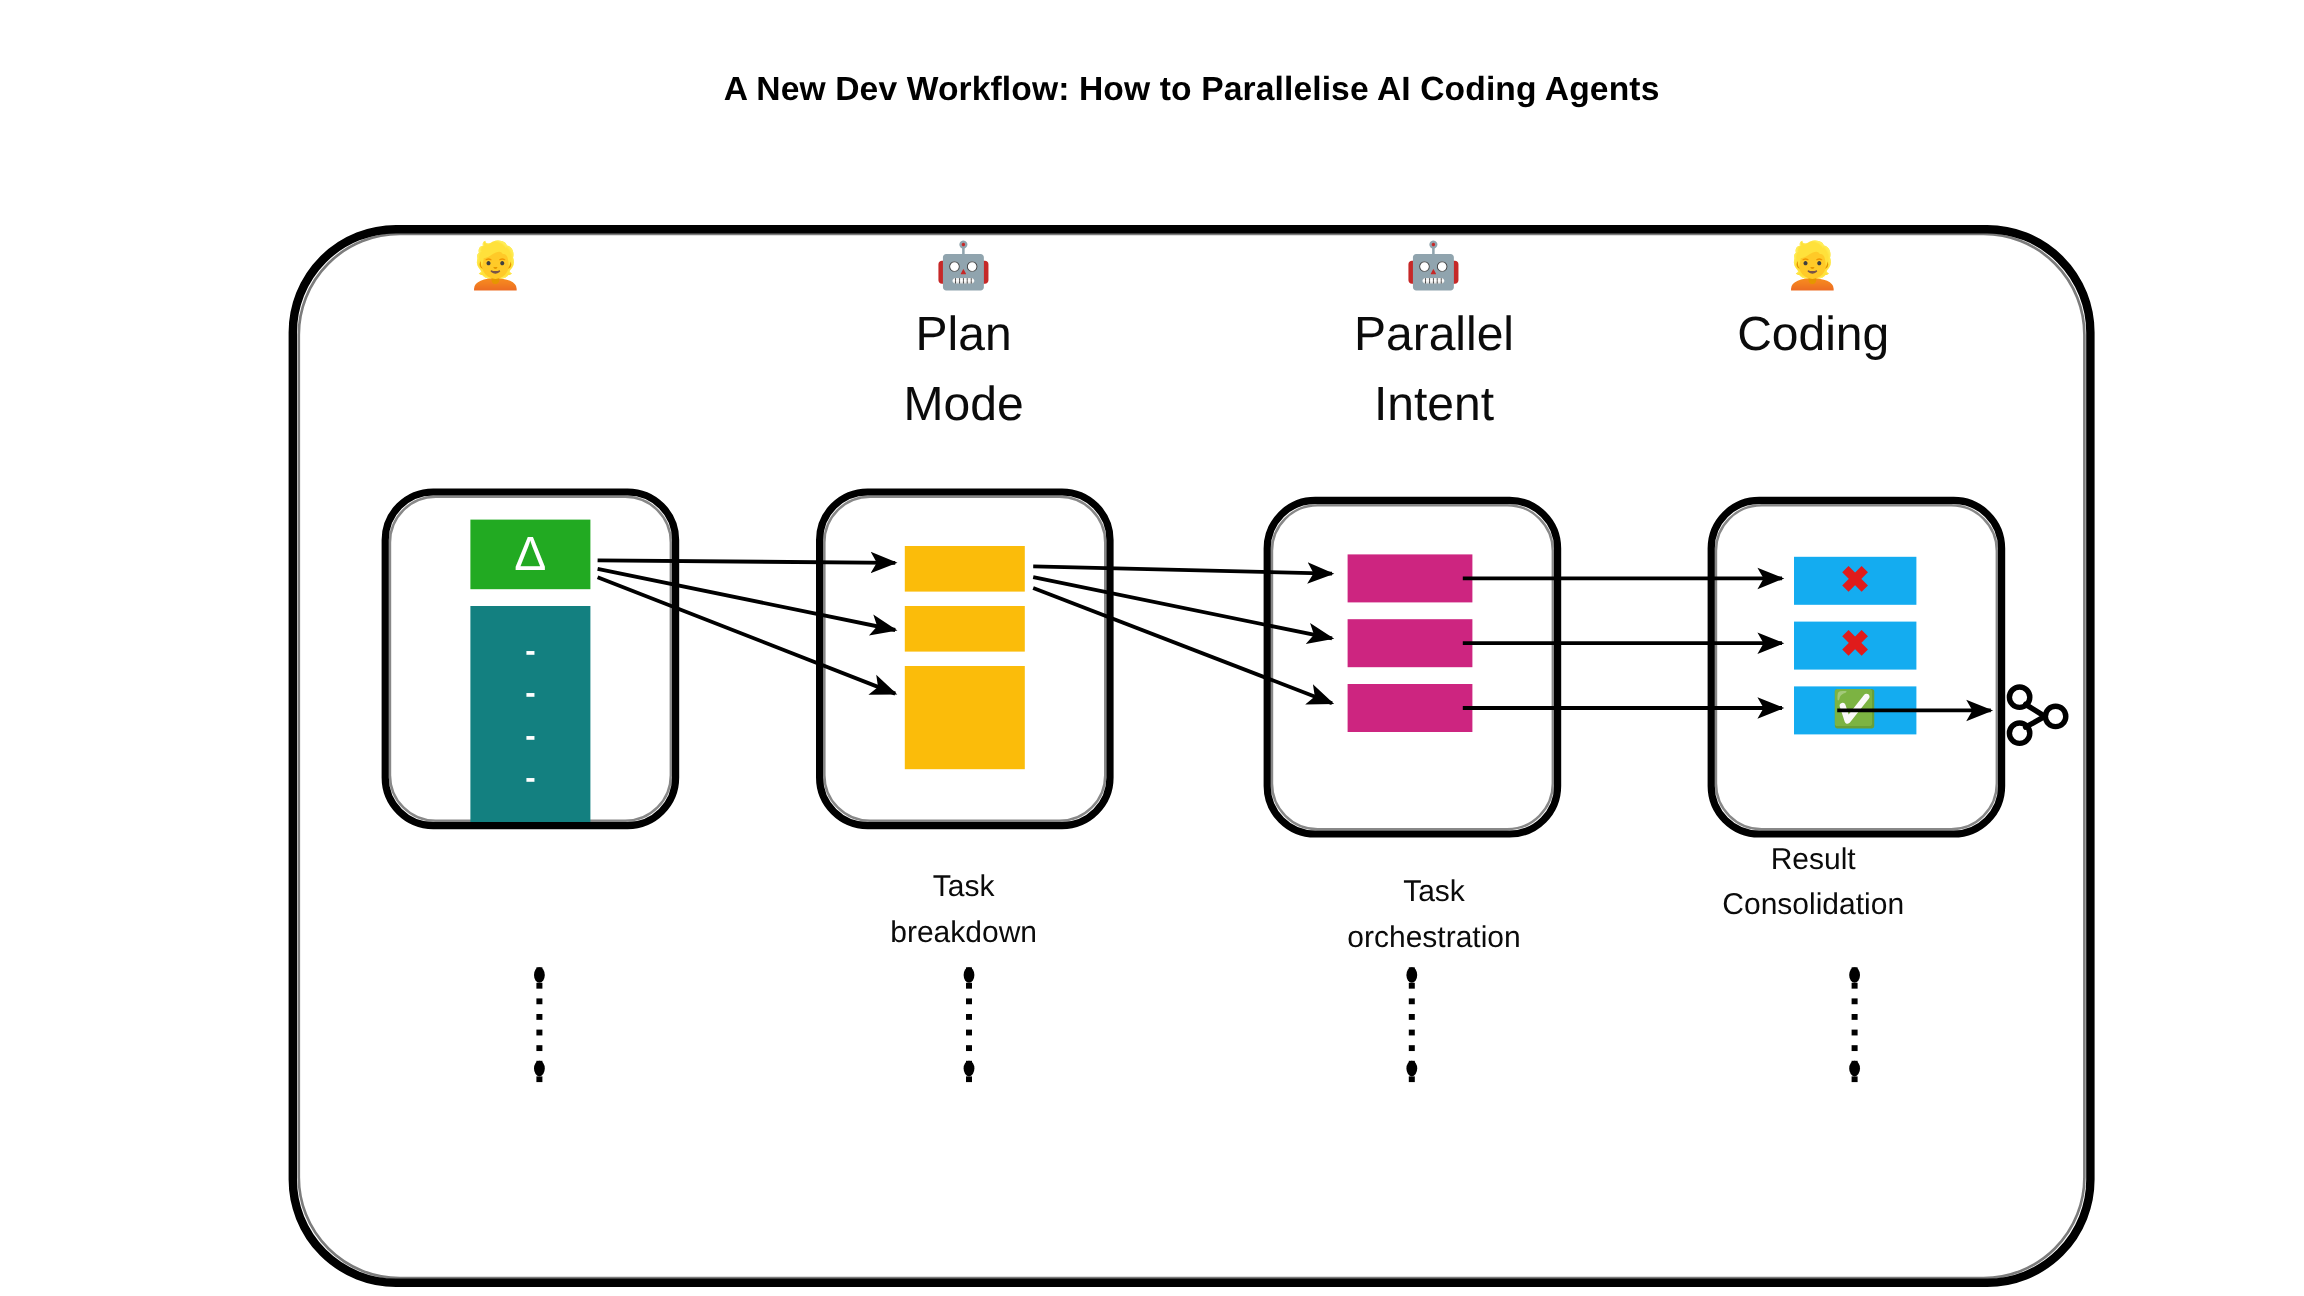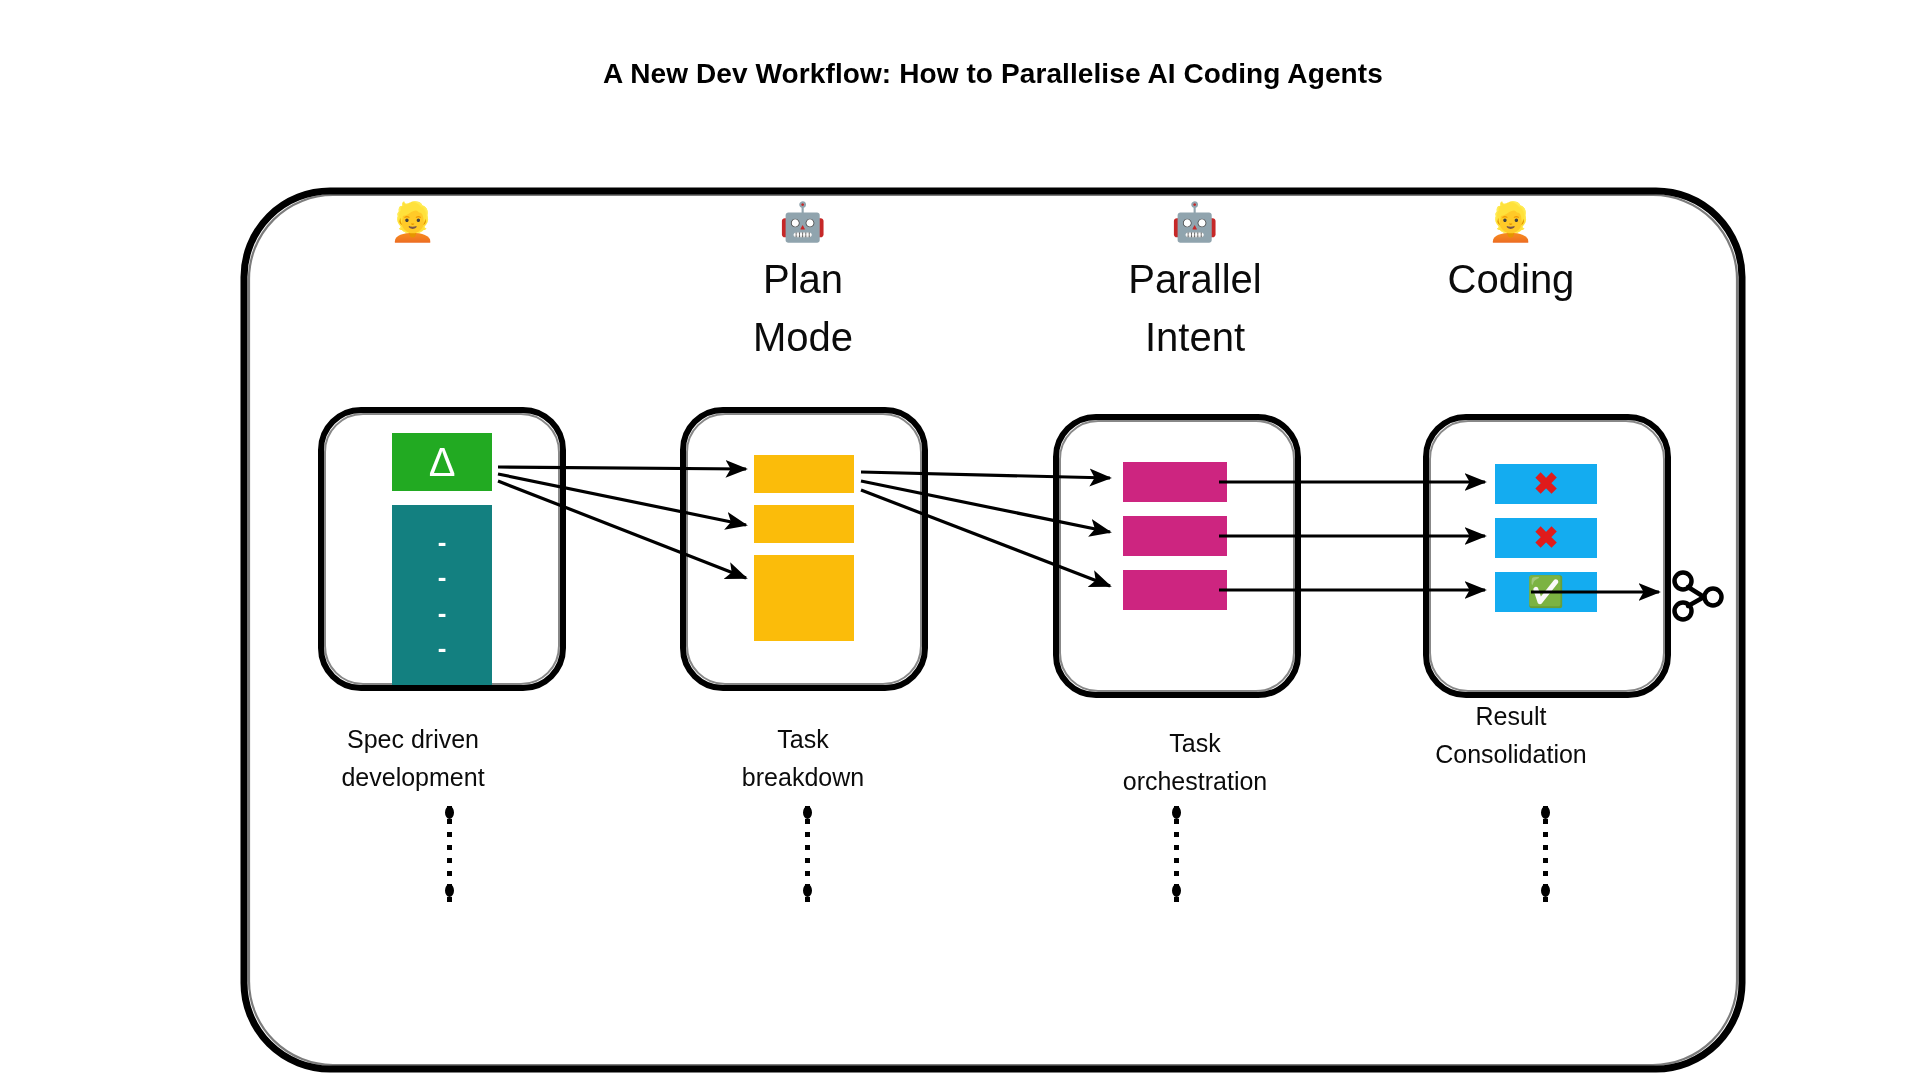--- a/index.html
+++ b/index.html
@@ -211,22 +211,20 @@
       </div>
       <div class="blk blk-teal" style="left:76px; top:100px; width:100px; height:152px; padding:14px 0;">
         <span>-</span>
         <span>-</span>
         <span>-</span>
         <span>-</span>
       </div>
     </div>
   </div>
 
-  <div class="col-caption" style="left:230px; top:720px;">Spec driven
-development</div>
 
   <div class="column" style="left:620px;">
     <div class="col-emoji">🤖</div>
     <div class="col-title">Plan
 Mode</div>
   </div>
 
   <div class="card" style="left:645px; top:405px;">
     <svg class="cardborder" viewBox="0 0 252 288" preserveAspectRatio="none" aria-hidden="true">
       <rect x="5" y="5" width="242" height="278" rx="40" ry="40" fill="#ffffff" stroke="#000000" stroke-width="6" stroke-linecap="round"></rect>

